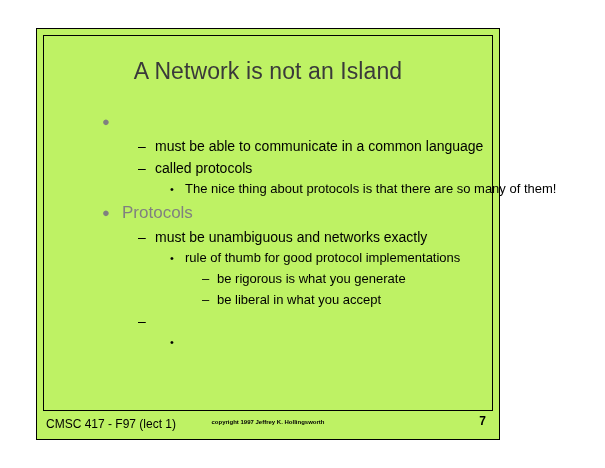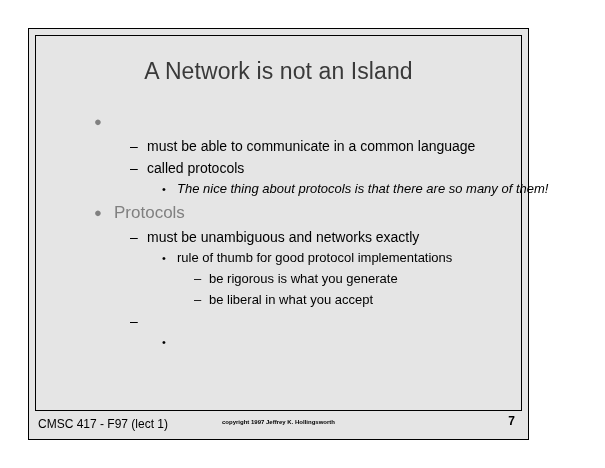--- a/index.html
+++ b/index.html
@@ -10,27 +10,27 @@
   body {
     width: 605px;
     height: 468px;
     font-family: "Liberation Sans", sans-serif;
     -webkit-font-smoothing: none;
   }
 
   
   .slide-outer {
     position: absolute;
-    left: 28px;
+    left: 36px;
     top: 28px;
-    width: 501px;
+    width: 464px;
     height: 412px;
     border: 1px solid #000000;
     box-sizing: border-box;
-    background: #e5e5e5;
+    background: #bef264;
   }
   .slide-inner {
     position: absolute;
     left: 6px;
     top: 6px;
     right: 6px;
     bottom: 28px;
     border: 1px solid #000000;
     box-sizing: border-box;
   }
@@ -92,21 +92,21 @@
   .lvl2 .marker { width: 17px; }
 
   
   .lvl3 {
     margin-left: 114px;
     font-size: 13px;
     color: #000000;
     line-height: 20px;
   }
   .lvl3 .marker { width: 15px; font-size: 11px; }
-  .lvl3 .text.wrap { max-width: 398px; white-space: normal; font-style: italic; }
+  .lvl3 .text.wrap { max-width: 398px; white-space: normal; }
 
   
   .lvl4 {
     margin-left: 146px;
     font-size: 13px;
     color: #000000;
     line-height: 21px;
   }
   .lvl4 .marker { width: 15px; }
 

